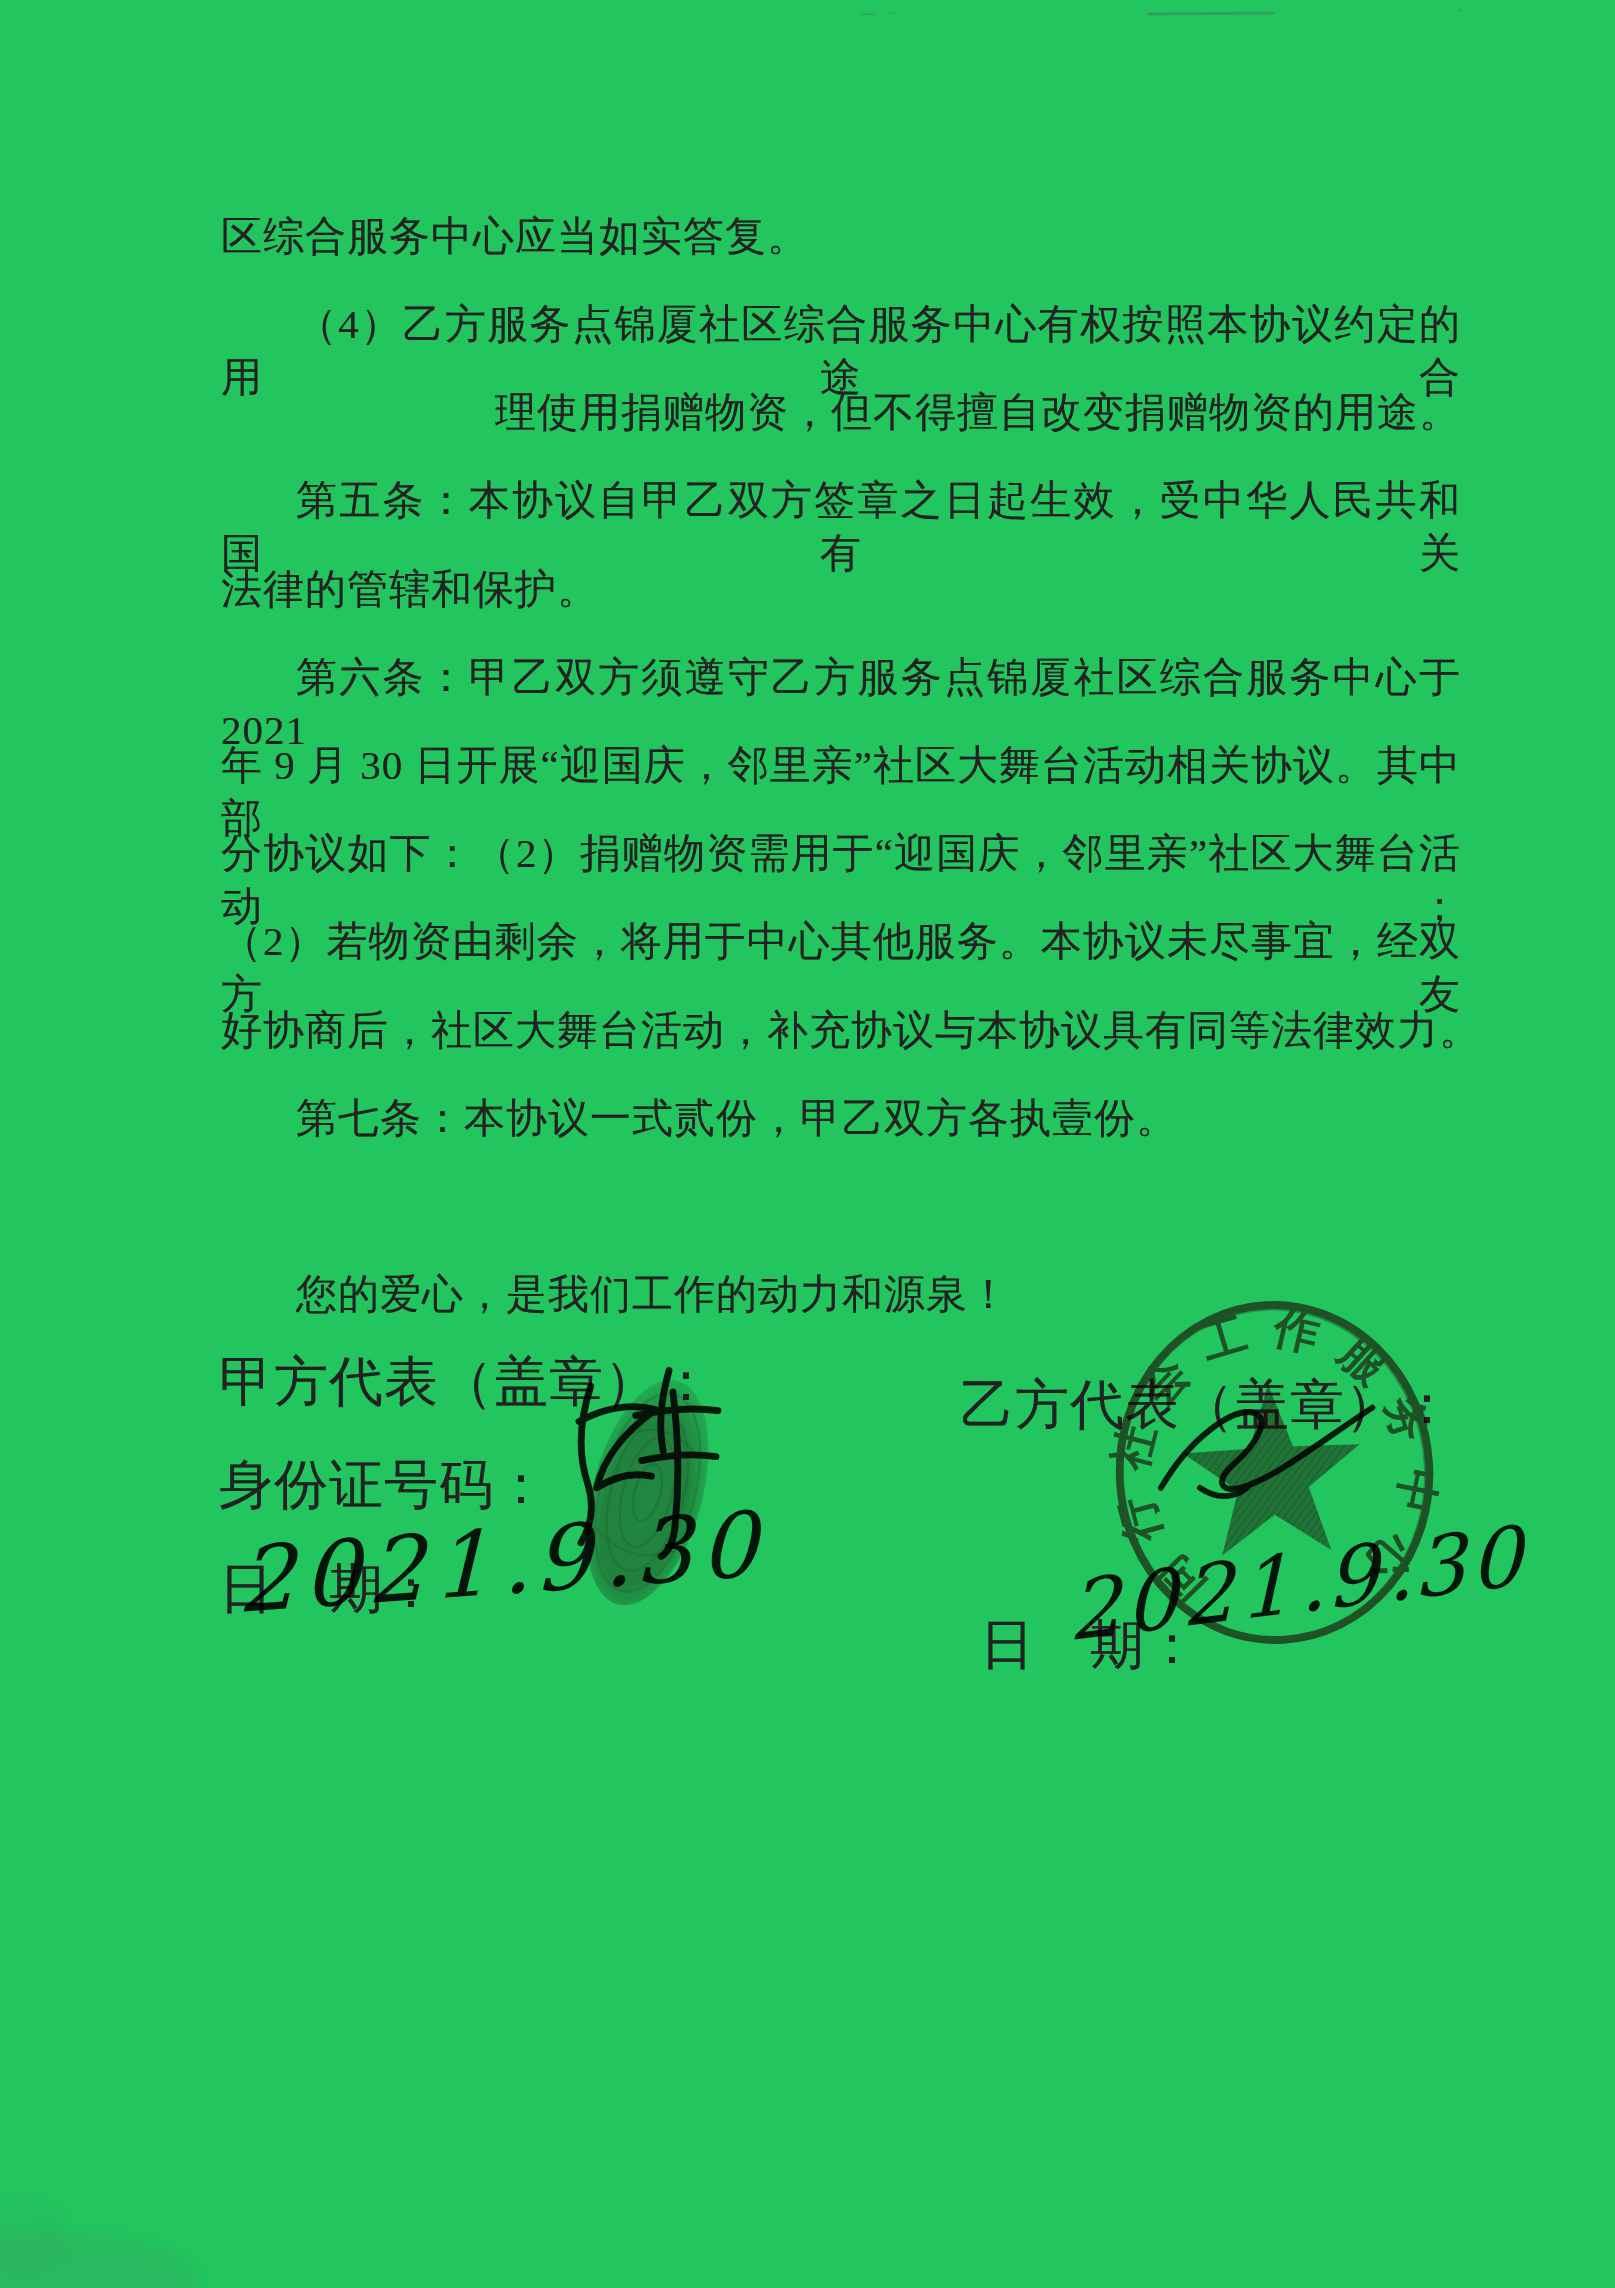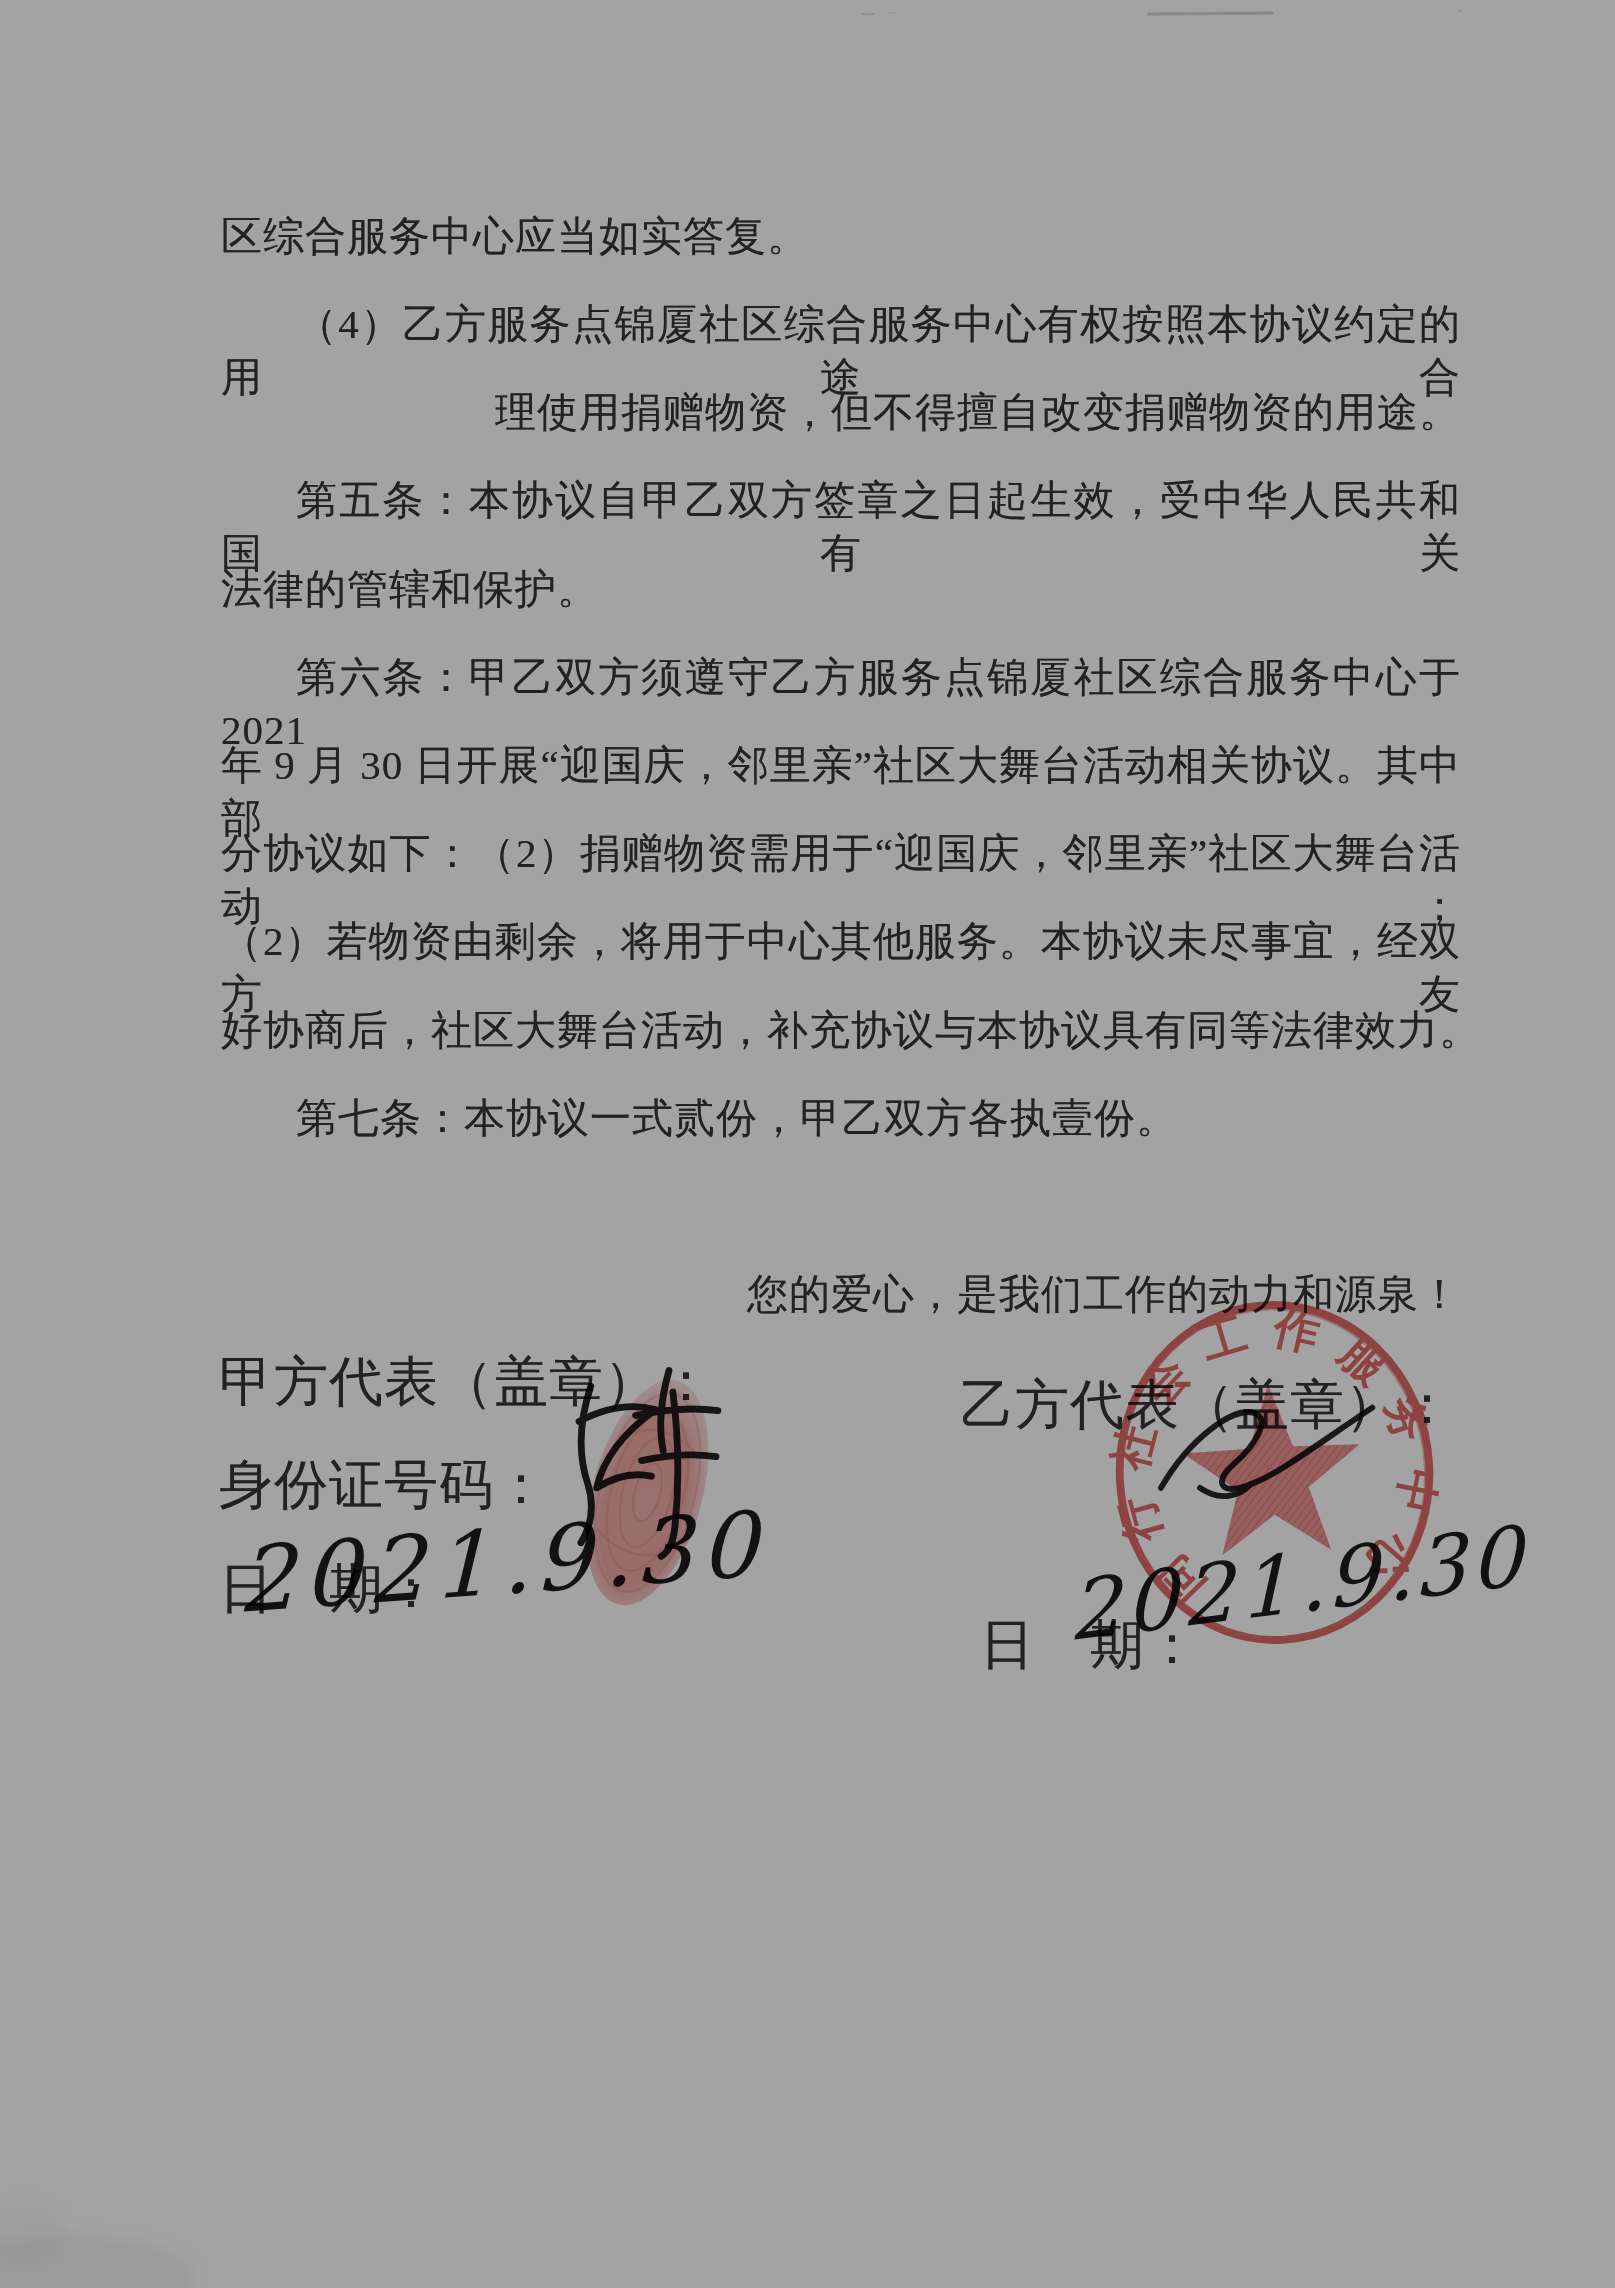--- a/index.html
+++ b/index.html
@@ -1,18 +1,18 @@
 <!DOCTYPE html>
 <html><head>
 <meta charset="utf-8">
 <style>
   html,body{margin:0;padding:0;background:#e8e8e8;}
   .page{
     position:relative;width:1615px;height:2289px;margin:0 auto;
-    background:#a3a3a3;overflow:hidden;
+    background:#22c55e;overflow:hidden;
     font-family:"Liberation Serif","DejaVu Serif",serif;
   }
   
   .textblock{position:absolute;left:0;top:0;width:100%;height:100%;z-index:2;}
   .line{
     position:absolute;left:221px;width:1240px;
     font-size:41px;line-height:53px;letter-spacing:1px;
     color:#222;white-space:nowrap;
     text-shadow:0 0 0.5px rgba(40,40,40,.55);
   }
@@ -59,21 +59,21 @@
       <div class="line indent justify" style="top: 298px;">（4）乙方服务点锦厦社区综合服务中心有权按照本协议约定的用途合</div>
       <div class="line" style="top: 386px; text-align: right;">理使用捐赠物资，但不得擅自改变捐赠物资的用途。</div>
       <div class="line indent justify" style="top: 474px;">第五条：本协议自甲乙双方签章之日起生效，受中华人民共和国有关</div>
       <div class="line" style="top: 563px;">法律的管辖和保护。</div>
       <div class="line indent justify" style="top: 651px;">第六条：甲乙双方须遵守乙方服务点锦厦社区综合服务中心于 2021</div>
       <div class="line justify" style="top: 739px;">年 9 月 30 日开展“迎国庆，邻里亲”社区大舞台活动相关协议。其中部</div>
       <div class="line justify" style="top: 827px;">分协议如下：（2）捐赠物资需用于“迎国庆，邻里亲”社区大舞台活动；</div>
       <div class="line justify" style="top: 915px;">（2）若物资由剩余，将用于中心其他服务。本协议未尽事宜，经双方友</div>
       <div class="line" style="top: 1004px;">好协商后，社区大舞台活动，补充协议与本协议具有同等法律效力。</div>
       <div class="line indent" style="top: 1092px;">第七条：本协议一式贰份，甲乙双方各执壹份。</div>
-      <div class="line indent" style="top: 1268px; text-align: right;">您的爱心，是我们工作的动力和源泉！</div>
+      <div class="line indent" style="top: 1268px;">您的爱心，是我们工作的动力和源泉！</div>
     </div>
 
   <div class="label" style="left:219px;top:1346px;">甲方代表（盖章）：</div>
   <div class="label" style="left:219px;top:1449px;">身份证号码：</div>
   <div class="label" style="left:219px;top:1553px;">日　期：</div>
   <div class="label" style="left:960px;top:1369px;">乙方代表（盖章）：</div>
   <div class="label" style="left:980px;top:1609px;">日　期：</div>
 
   <div class="hand date-a">2021.9.30</div>
   <div class="hand date-b">2021.9.30</div>

